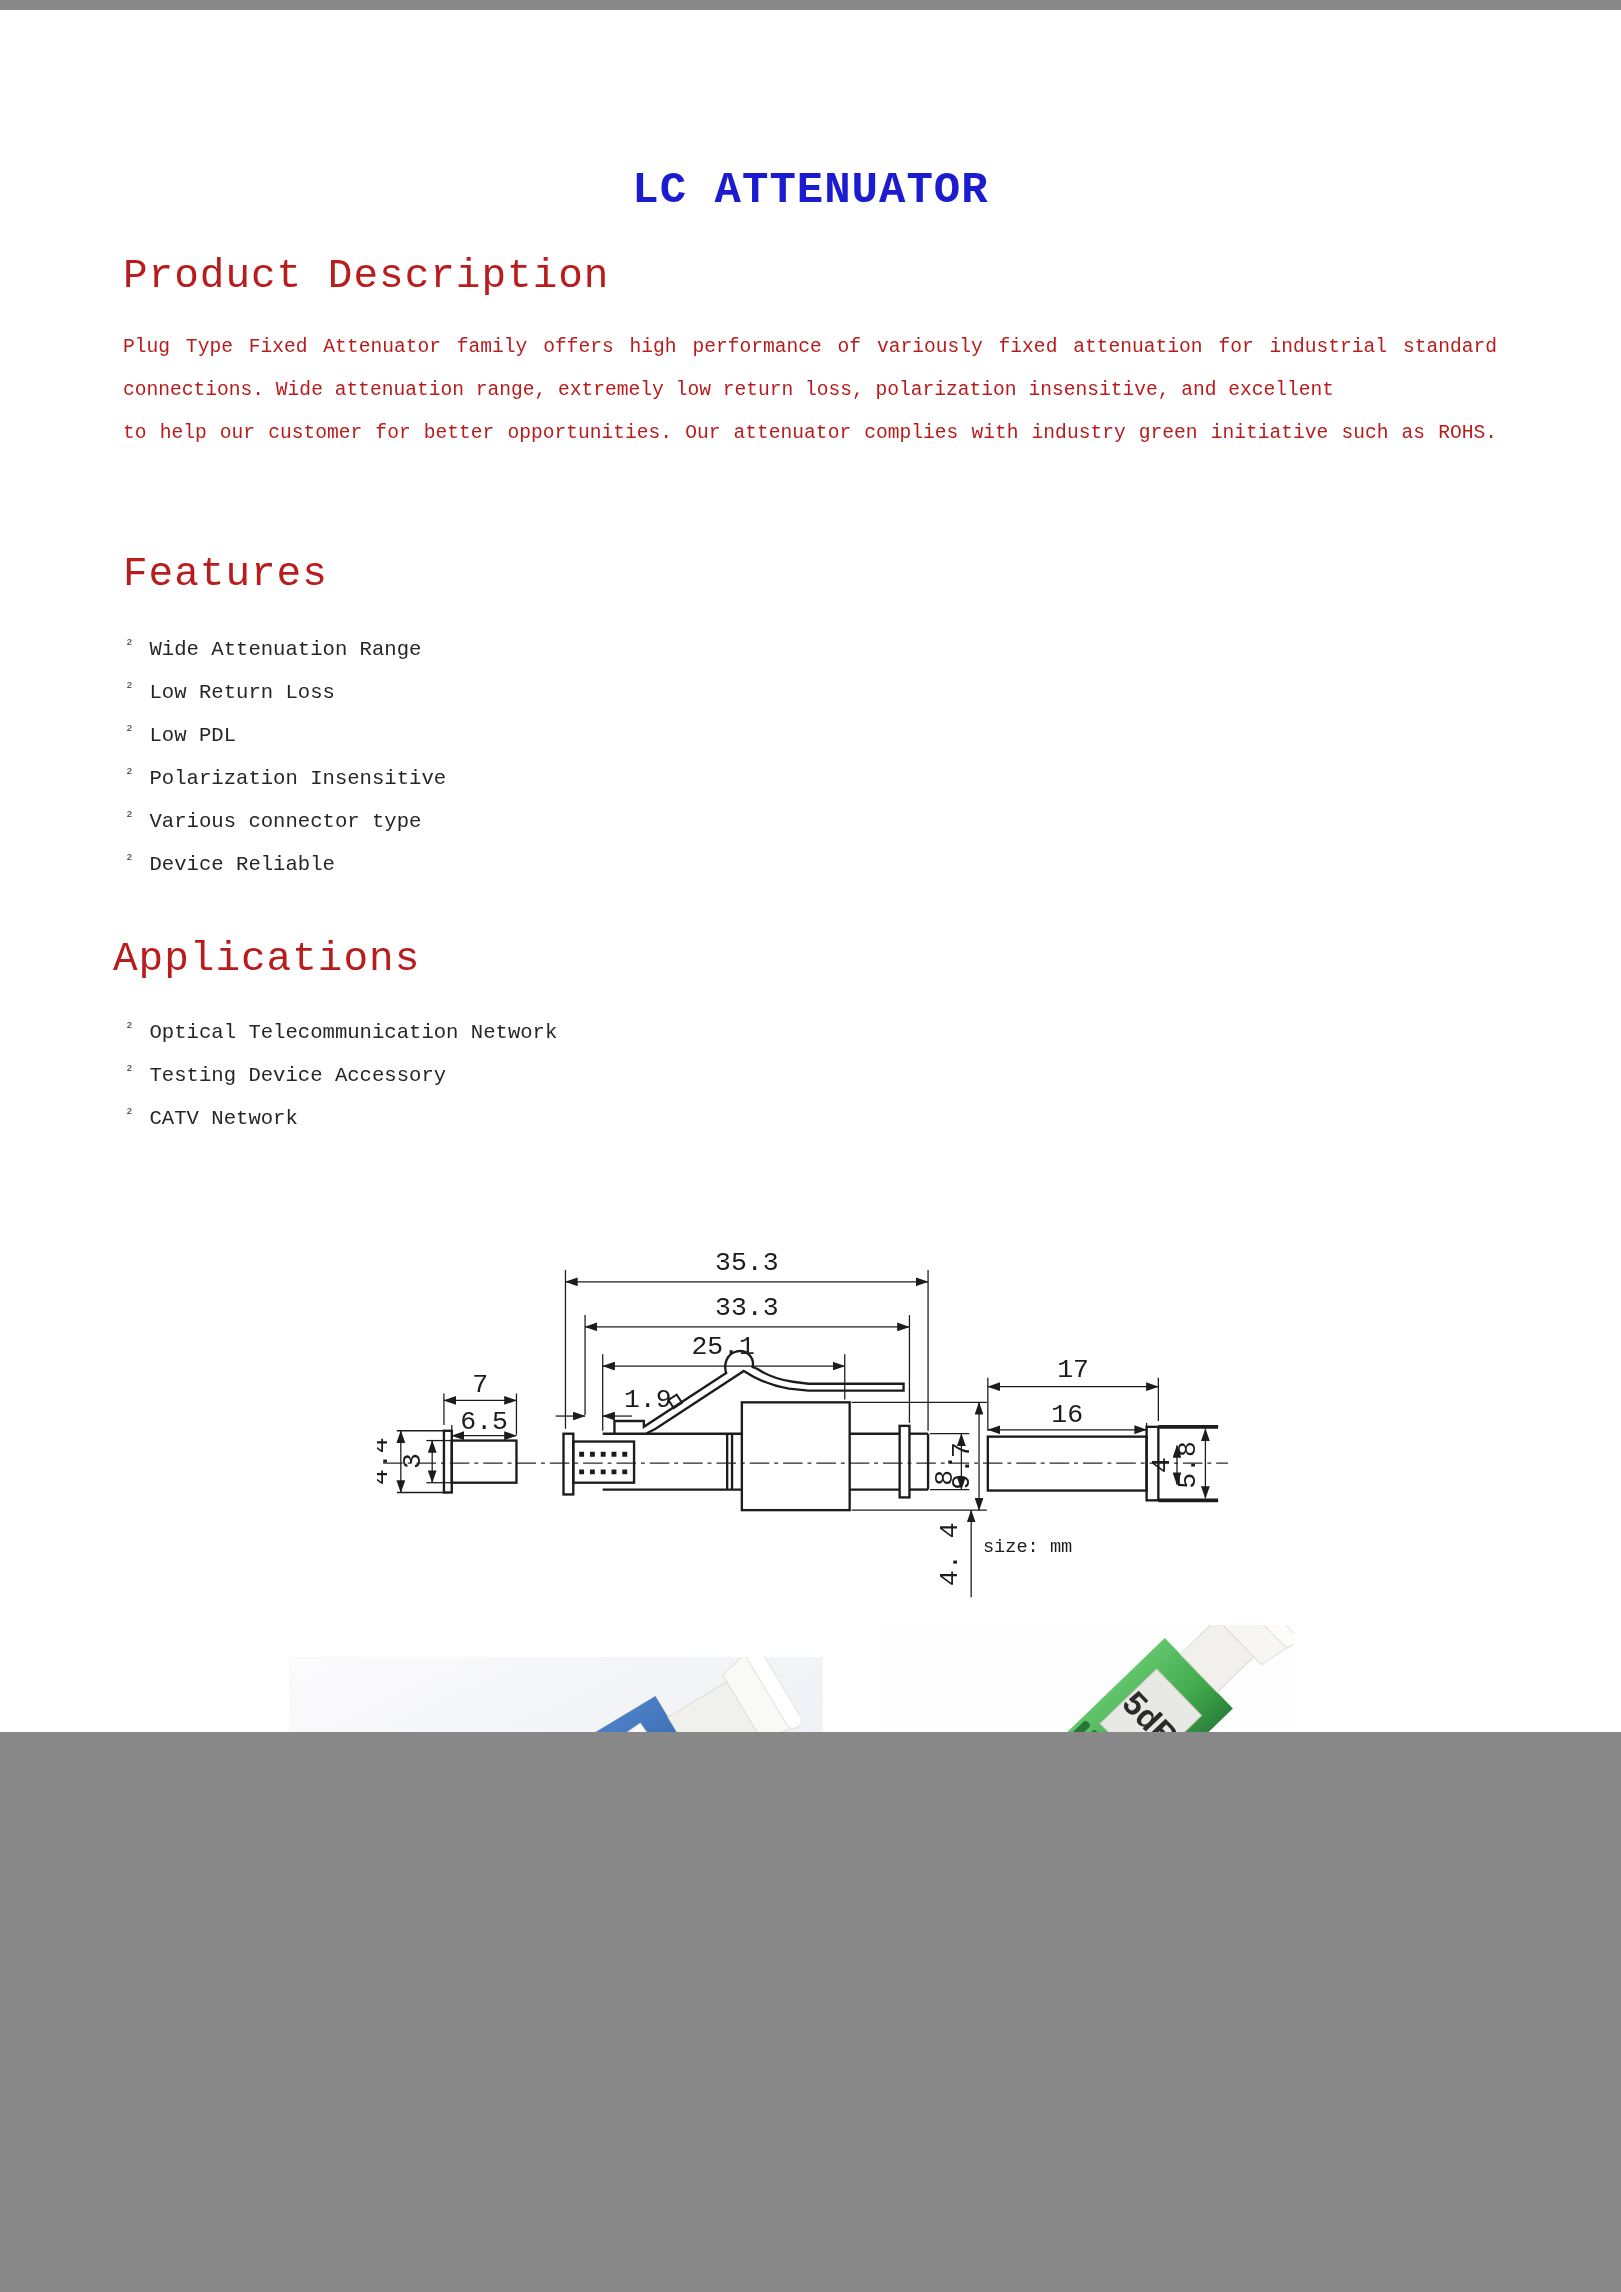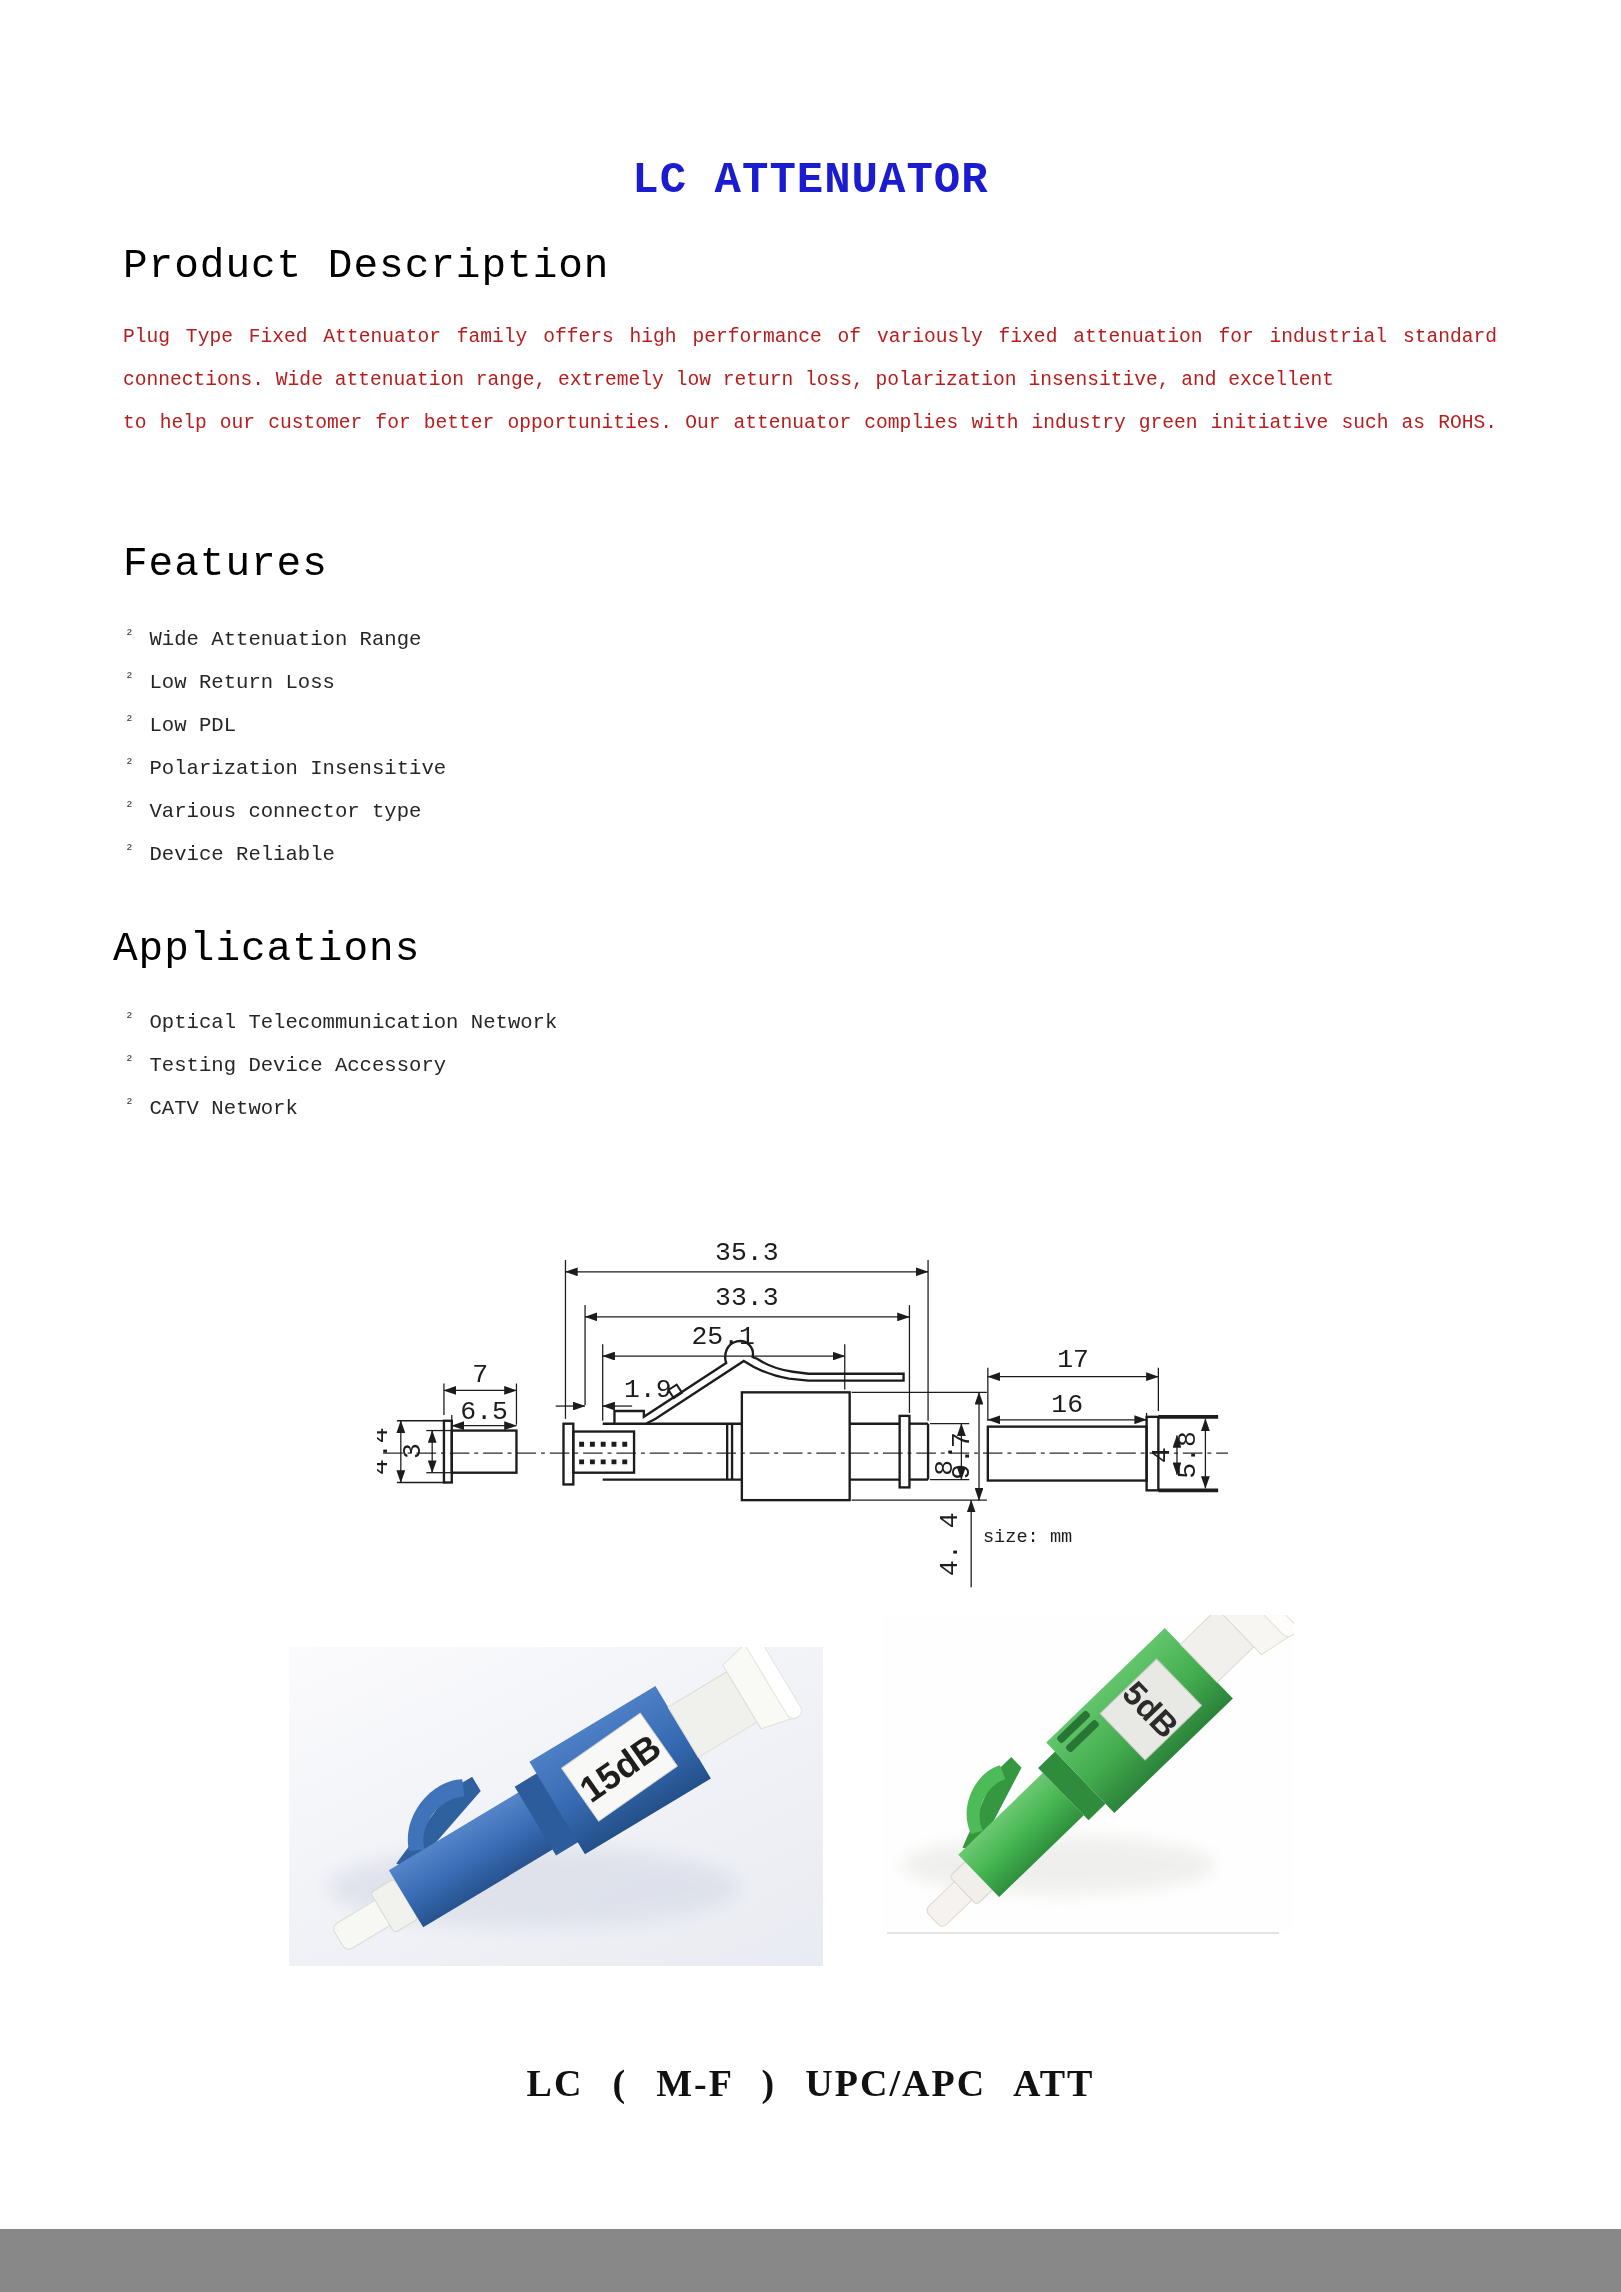--- a/index.html
+++ b/index.html
@@ -1,25 +1,25 @@
 <!DOCTYPE html>
 <html><head>
 <meta charset="utf-8">
 <style>
   html,body{margin:0;padding:0;background:#888;}
-  #page{position:relative;width:1621px;height:2229px;background:#ffffff;overflow:hidden;
-        font-family:"Liberation Mono",monospace;color:#1d1d1d;}
+  #page{position:relative;width:1621px;height:1722px;background:#ffffff;overflow:hidden;
+        font-family:"Liberation Mono",monospace;color:#1d1d1d;margin-top:10px;}
   .abs{position:absolute;}
 
   #doc-title{top:155px;left:0;width:1621px;text-align:center;
              font-family:"Liberation Mono",monospace;font-weight:bold;
              font-size:44px;letter-spacing:1px;color:#1b1bd0;}
 
   .h1{font-family:"Liberation Mono",monospace;font-weight:400;font-size:41px;
-      letter-spacing:1px;color:#000000;white-space:nowrap;}
+      letter-spacing:1px;color:#b91c1c;white-space:nowrap;}
   #pd-heading{top:243px;left:123px;}
   #feat-heading{top:541px;left:123px;}
   #app-heading{top:926px;left:113px;}
 
   #pd-body{top:316px;left:123px;width:1374px;font-size:19.6px;line-height:43px;color:#b91c1c;}
   #pd-body .pline{white-space:nowrap;}
   #pd-body .just{text-align:justify;text-align-last:justify;white-space:normal;}
 
   ul.blist{list-style:none;margin:0;padding:0;font-size:20.6px;color:#262626;}
   ul.blist li{height:43px;line-height:32px;white-space:nowrap;}

